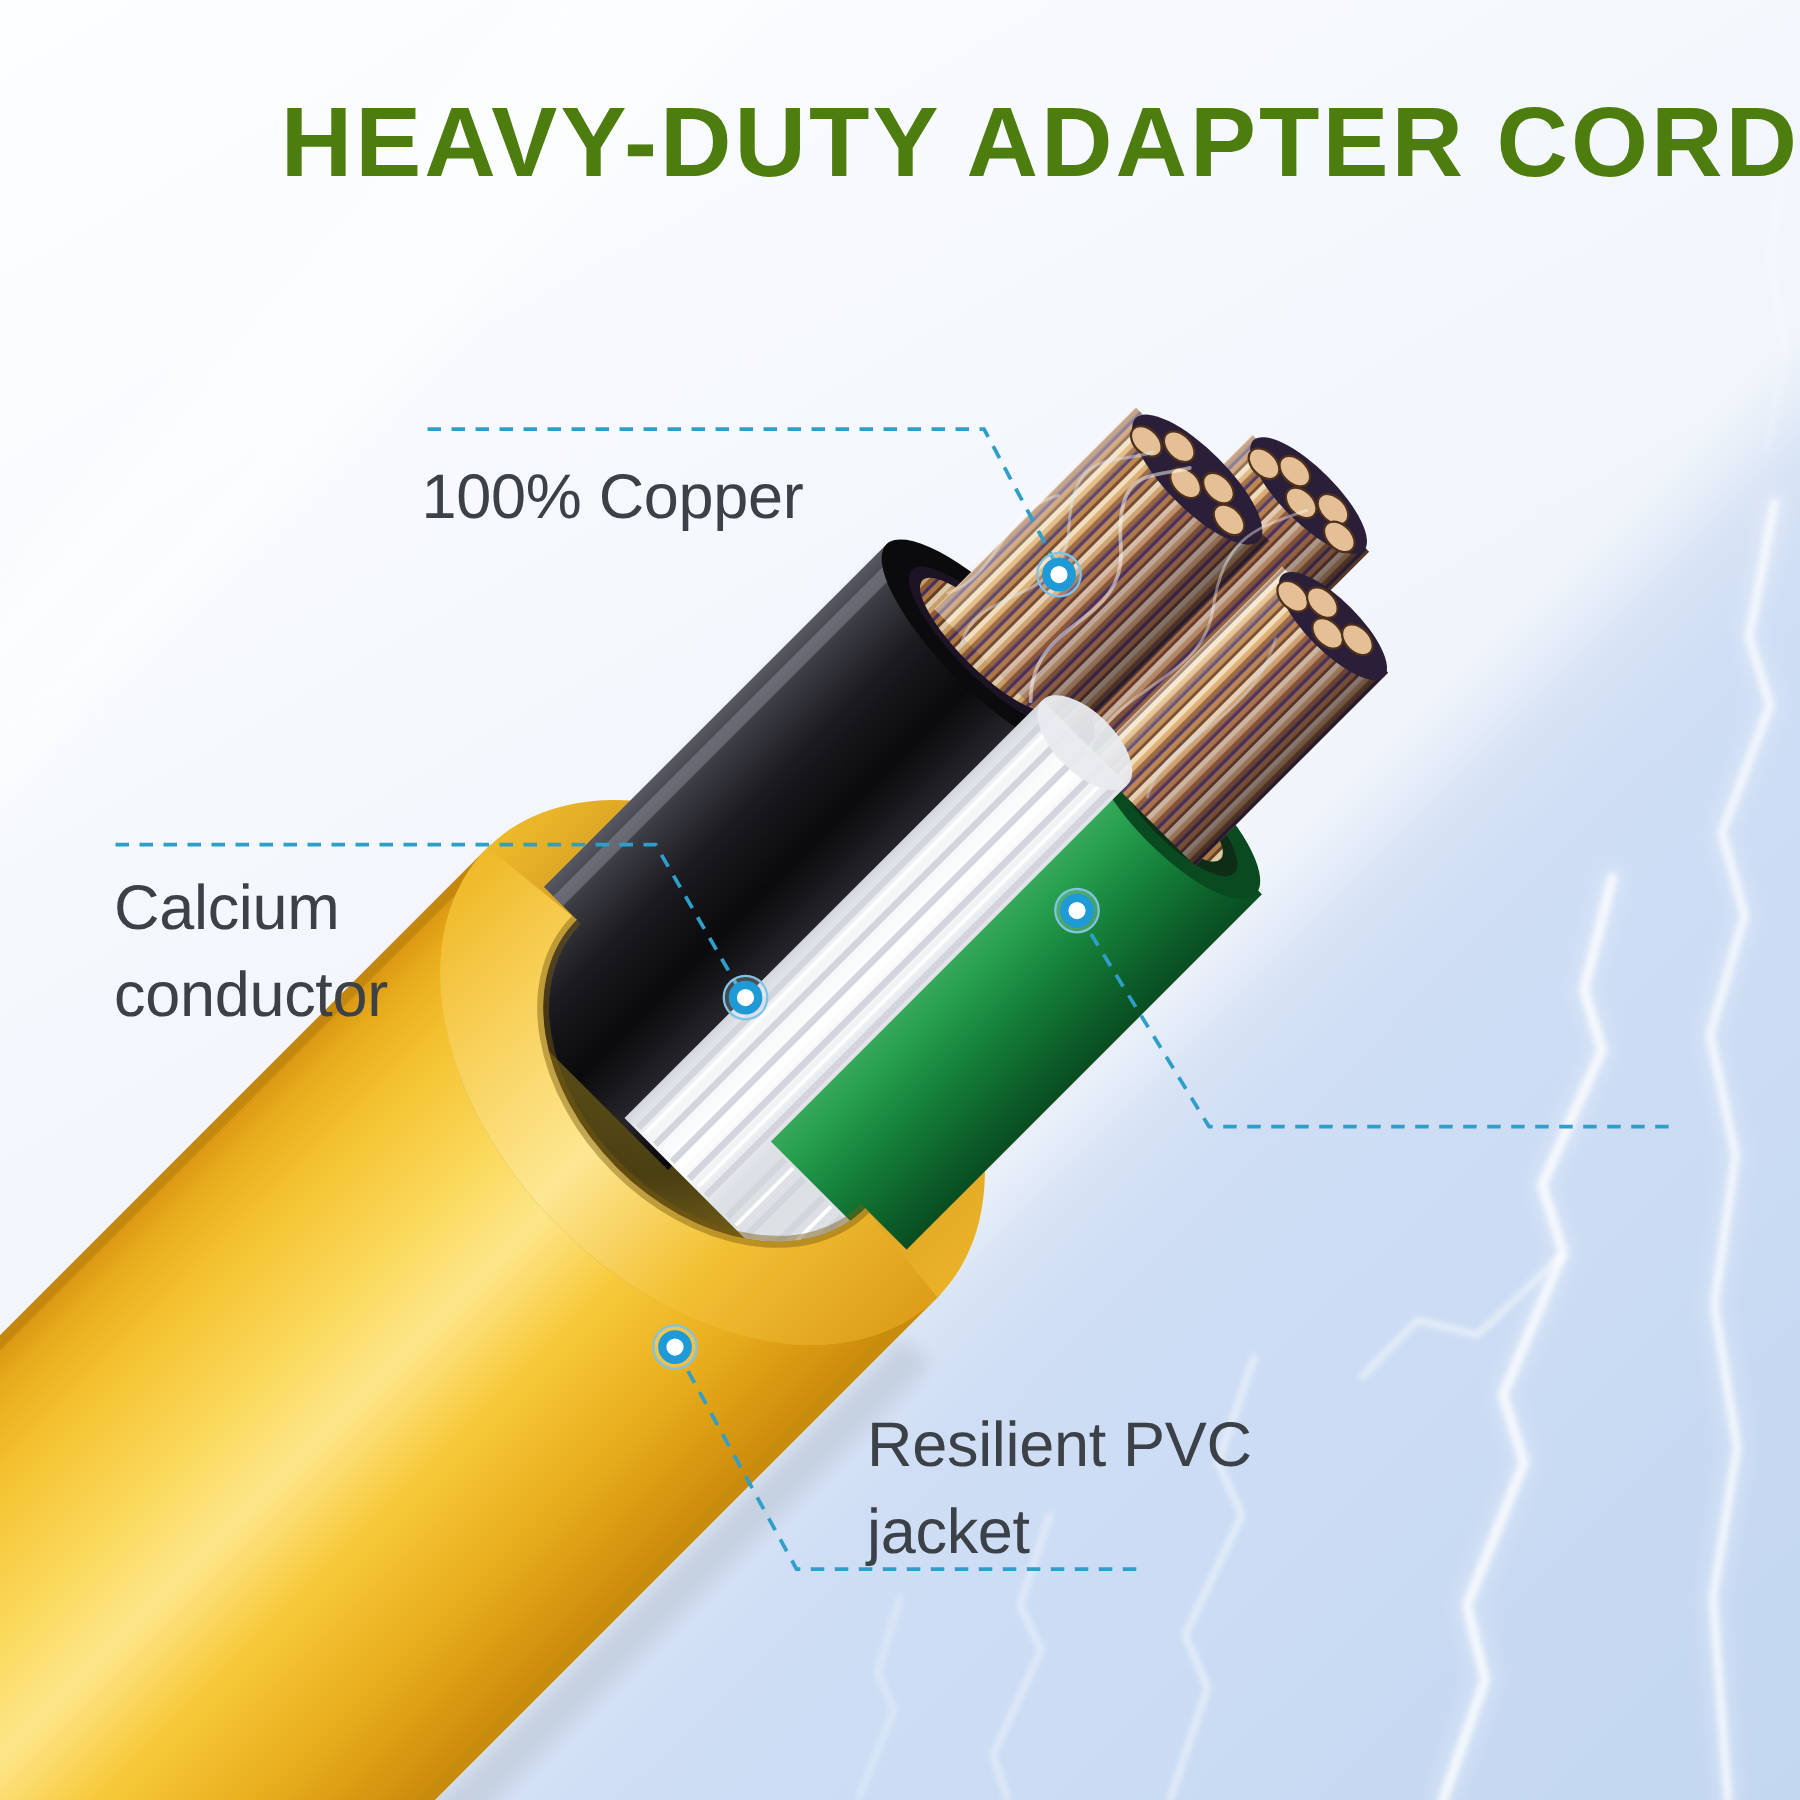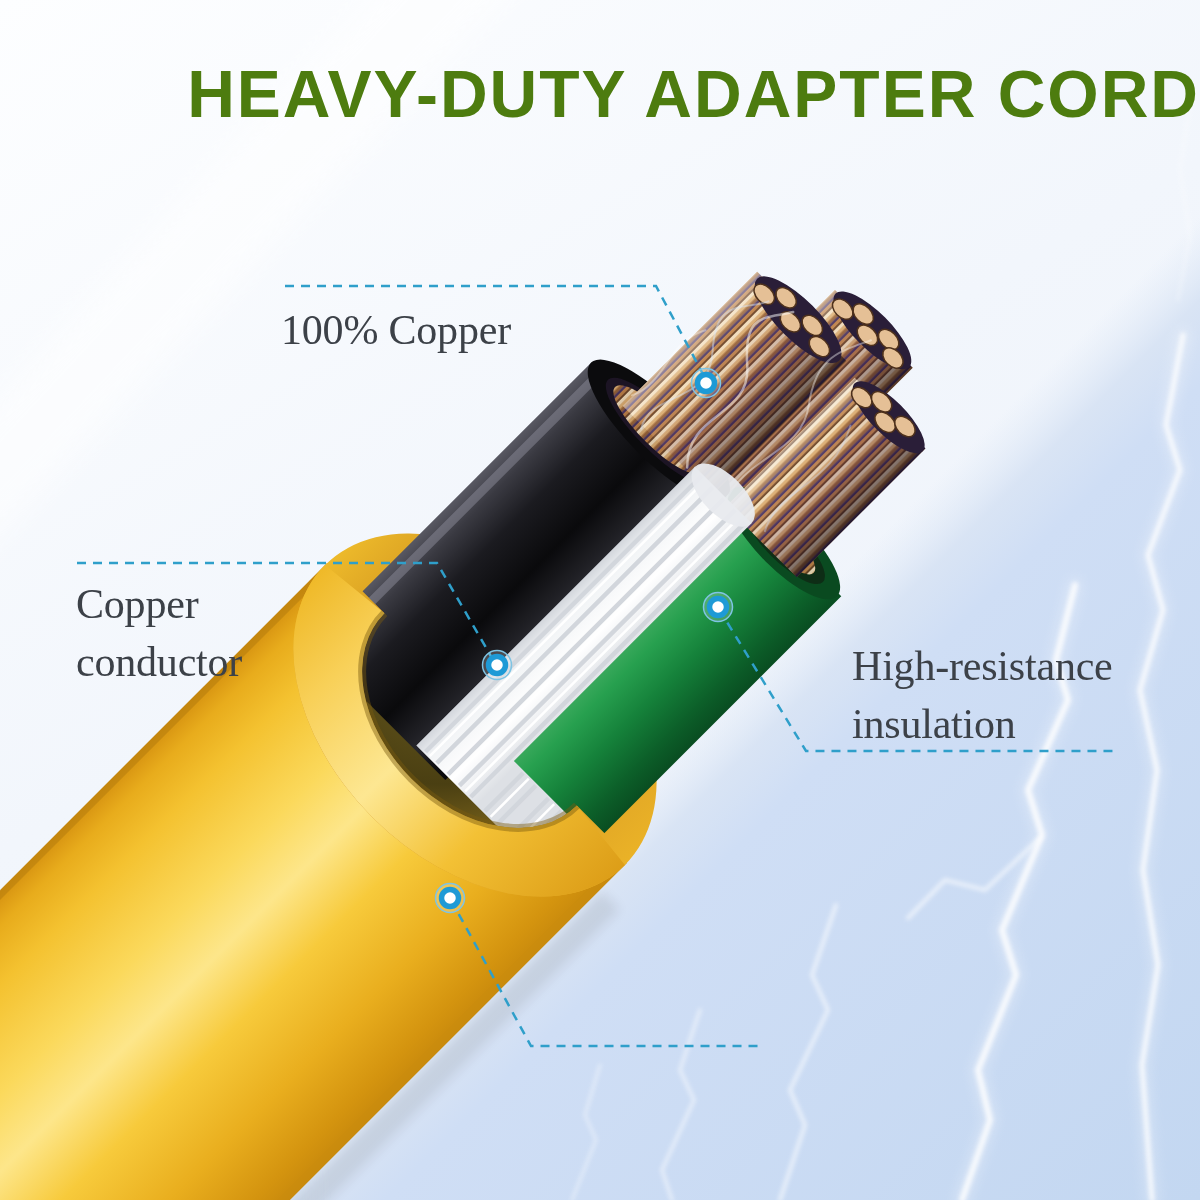--- a/index.html
+++ b/index.html
@@ -10,21 +10,21 @@
   }
   .stage{position:absolute;inset:0;}
   svg{display:block}
   .page-title{
     position:absolute;left:0;top:56px;width:1200px;text-align:right;
     font-size:66px;font-weight:bold;letter-spacing:2px;color:#4d7c0f;
     font-family:"Liberation Sans", sans-serif;
   }
   .callout{
     position:absolute;color:#3C4148;font-size:42px;line-height:1.38;
-    letter-spacing:-0.2px;white-space:nowrap;font-family:Liberation Serif, serif;
+    letter-spacing:-0.2px;white-space:nowrap;
   }
   .callout span{display:block;}
   .co-copper{left:281px;top:302px;}
   .co-calcium{left:76px;top:576px;}
   .co-insulation{left:852px;top:638px;}
   .co-jacket{left:578px;top:934px;}
 </style>
 </head>
 <body>
 
@@ -277,23 +277,23 @@
   </g>
 </svg>
 
 <div class="page-title">HEAVY-DUTY ADAPTER CORD</div>
 
 <div class="callout co-copper">
   <span>100% Copper</span>
 </div>
 
 <div class="callout co-calcium">
-  <span>Copper</span>
+  <span>Calcium</span>
   <span>conductor</span>
 </div>
 
-<div class="callout co-insulation">
-  <span>High-resistance</span>
-  <span>insulation</span>
-</div>
-
+
+<div class="callout co-jacket">
+  <span>Resilient PVC</span>
+  <span>jacket</span>
+</div>
 
 </div>
 
 </body></html>

